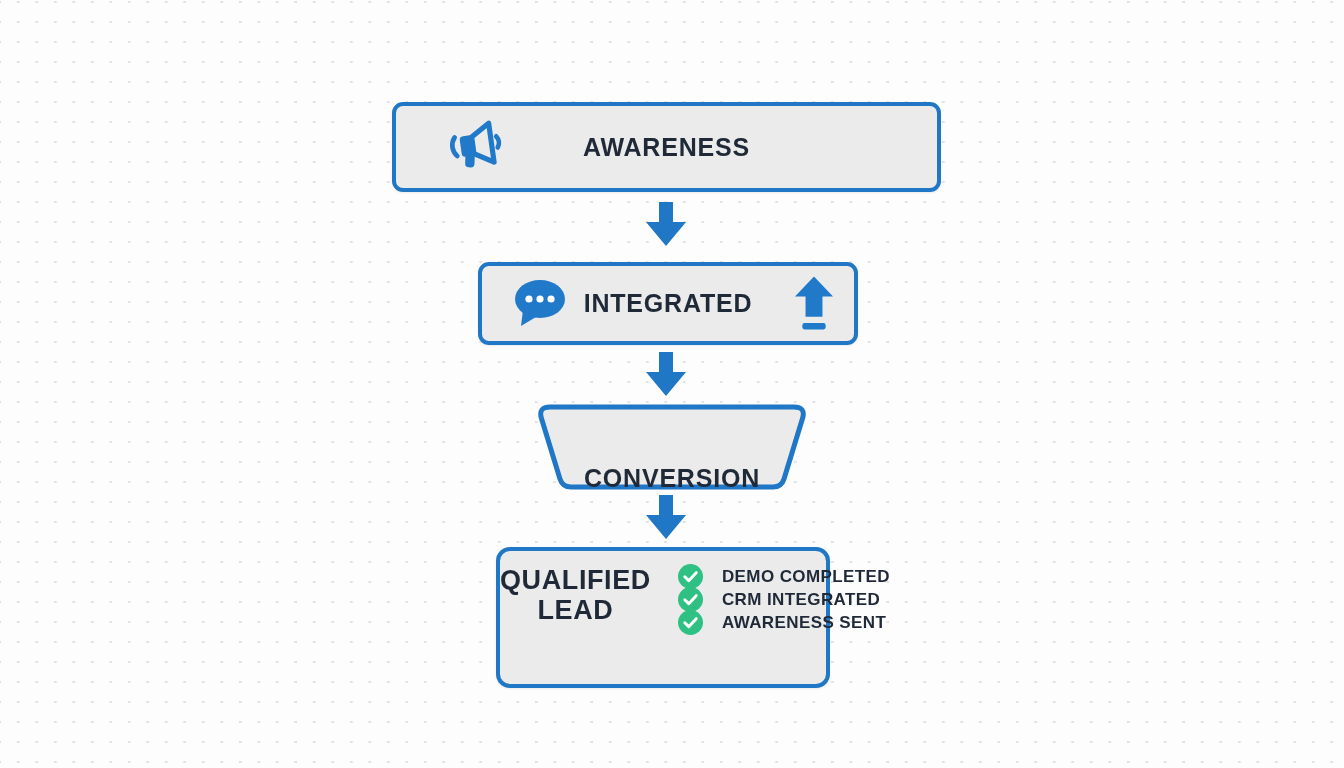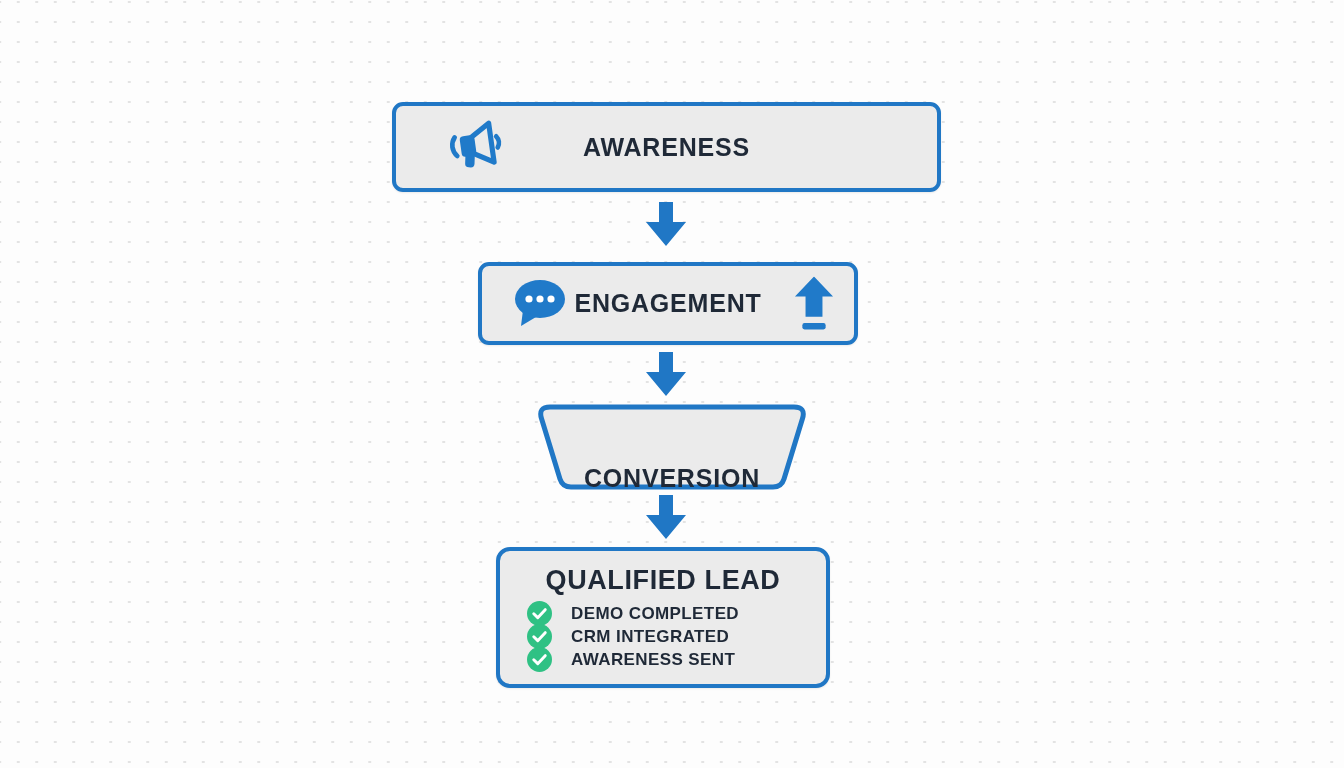--- a/index.html
+++ b/index.html
@@ -39,21 +39,21 @@
     font-weight:bold;
     font-size:25px;
     letter-spacing:0.8px;
     color:var(--ink);
   }
   .stage-awareness{left:392px; top:102px; width:549px; height:90px;}
   .stage-engagement{left:478px; top:262px; width:380px; height:83px;}
   .stage-qualified{
     left:496px; top:547px; width:334px; height:141px;
     border-radius:14px;
-    flex-direction:column;
+    flex-direction:row;
     justify-content:flex-start;
     align-items:stretch;
     padding:14px 0 0 0;
   }
   .icon{position:absolute; display:block;}
   .megaphone{left:48px; top:50%; transform:translateY(-50%); width:60px; height:56px;}
   .chat{left:28px; top:50%; transform:translateY(-50%); width:62px; height:54px;}
   .upload{right:18px; top:50%; transform:translateY(-50%); width:44px; height:55px;}
   .arrow{position:absolute; width:40px; height:44px;}
   .arrow-1{left:646px; top:202px;}
@@ -109,21 +109,21 @@
   </svg>
 
   <div class="stage stage-engagement">
     <svg class="icon chat" viewBox="0 0 62 54">
       <ellipse cx="30" cy="22" rx="25" ry="19" fill="var(--icon-blue)"></ellipse>
       <polygon points="13,33 26,40 11,49" fill="var(--icon-blue)"></polygon>
       <circle cx="19" cy="22" r="3.6" fill="#ffffff"></circle>
       <circle cx="30" cy="22" r="3.6" fill="#ffffff"></circle>
       <circle cx="41" cy="22" r="3.6" fill="#ffffff"></circle>
     </svg>
-    <span class="stage-label">ENGAGEMENT</span>
+    <span class="stage-label">INTEGRATED</span>
     <svg class="icon upload" viewBox="0 0 40 52">
       <polygon points="20,0 38,19 28,19 28,38 12,38 12,19 2,19" fill="var(--icon-blue)"></polygon>
       <rect x="9" y="44" width="22" height="6" rx="2" fill="var(--icon-blue)"></rect>
     </svg>
   </div>
 
   <svg class="arrow arrow-2" viewBox="0 0 40 44">
     <polygon points="13,0 27,0 27,20 40,20 20,44 0,20 13,20" fill="var(--blue)"></polygon>
   </svg>
 

